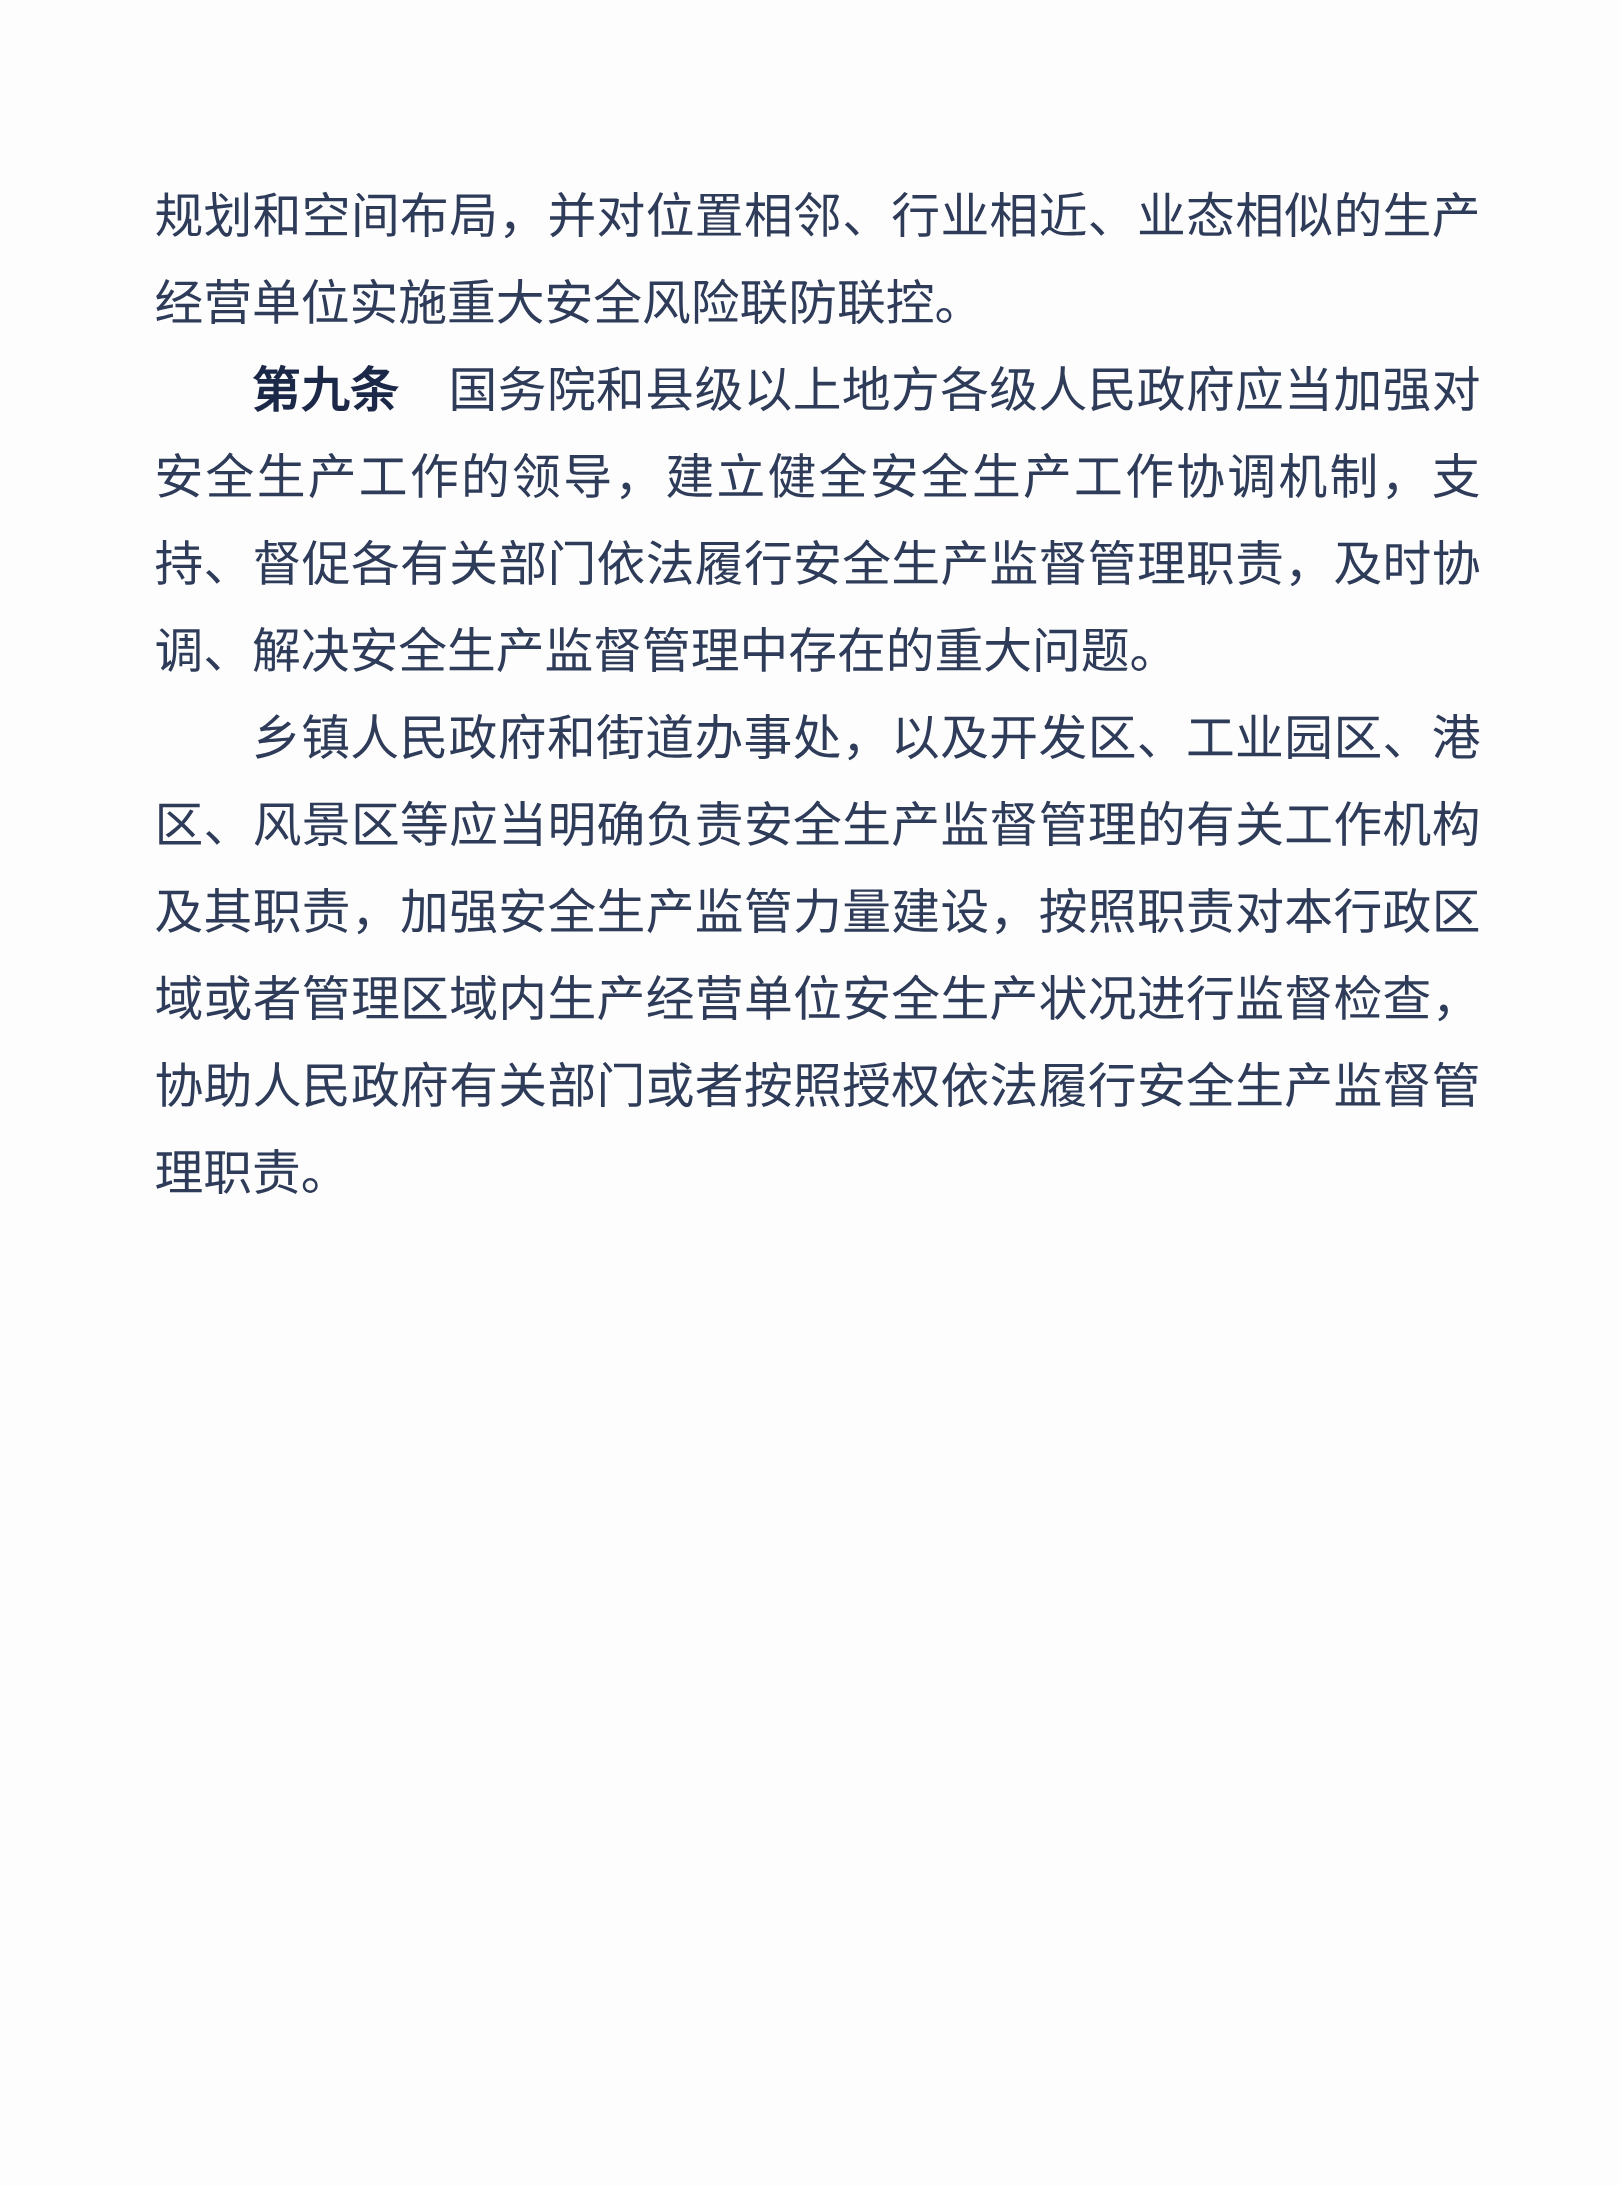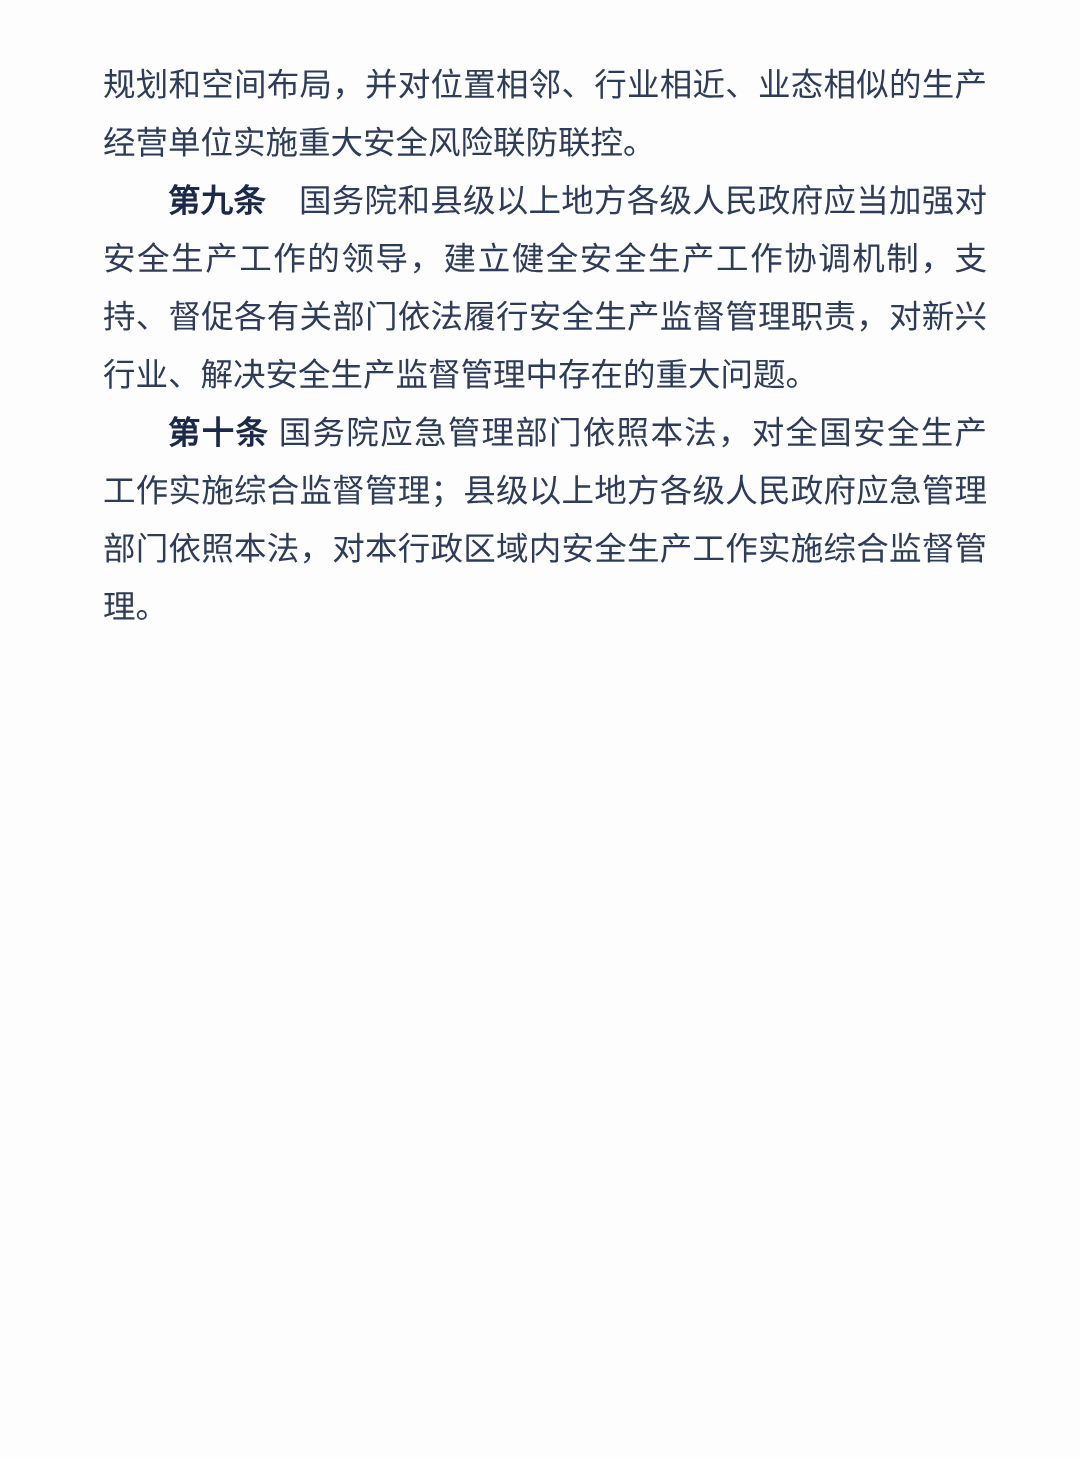--- a/index.html
+++ b/index.html
@@ -10,21 +10,21 @@
   body {
     width: 1080px;
     min-height: 1457px;
     background: var(--page-bg, #fdfdfd);
   }
   .page {
     box-sizing: border-box;
     width: 1080px;
     min-height: 1457px;
     background: var(--page-bg, #fdfdfd);
-    padding: 56px 93px 60px 103px;
+    padding: 116px 93px 60px 103px;
     font-family: "Liberation Serif", "DejaVu Serif", serif;
     color: var(--text-color, #2e3c59);
     font-size: 32.5px;
     line-height: 58px;
     text-align: justify;
     text-justify: inter-character;
   }
   .para {
     margin: 0;
     word-break: break-all;
@@ -39,15 +39,15 @@
   }
   .body-run {
     font-weight: 400;
   }
 </style>
 </head>
 <body>
 
 <main class="page">
     <p class="para"><span class="body-run">规划和空间布局，并对位置相邻、行业相近、业态相似的生产经营单位实施重大安全风险联防联控。</span></p>
-    <p class="para indent"><span class="article-label">第九条</span><span class="body-run">　国务院和县级以上地方各级人民政府应当加强对安全生产工作的领导，建立健全安全生产工作协调机制，支持、督促各有关部门依法履行安全生产监督管理职责，对新兴行业、解决安全生产监督管理中存在的重大问题。</span></p>
-    <p class="para indent"><span class="article-label">第十条</span><span class="body-run"> 国务院应急管理部门依照本法，对全国安全生产工作实施综合监督管理；县级以上地方各级人民政府应急管理部门依照本法，对本行政区域内安全生产工作实施综合监督管理。</span></p>
+    <p class="para indent"><span class="article-label">第九条</span><span class="body-run">　国务院和县级以上地方各级人民政府应当加强对安全生产工作的领导，建立健全安全生产工作协调机制，支持、督促各有关部门依法履行安全生产监督管理职责，及时协调、解决安全生产监督管理中存在的重大问题。</span></p>
+    <p class="para indent"><span class="body-run">乡镇人民政府和街道办事处，以及开发区、工业园区、港区、风景区等应当明确负责安全生产监督管理的有关工作机构及其职责，加强安全生产监管力量建设，按照职责对本行政区域或者管理区域内生产经营单位安全生产状况进行监督检查，协助人民政府有关部门或者按照授权依法履行安全生产监督管理职责。</span></p>
   </main>
 
 </body></html>

